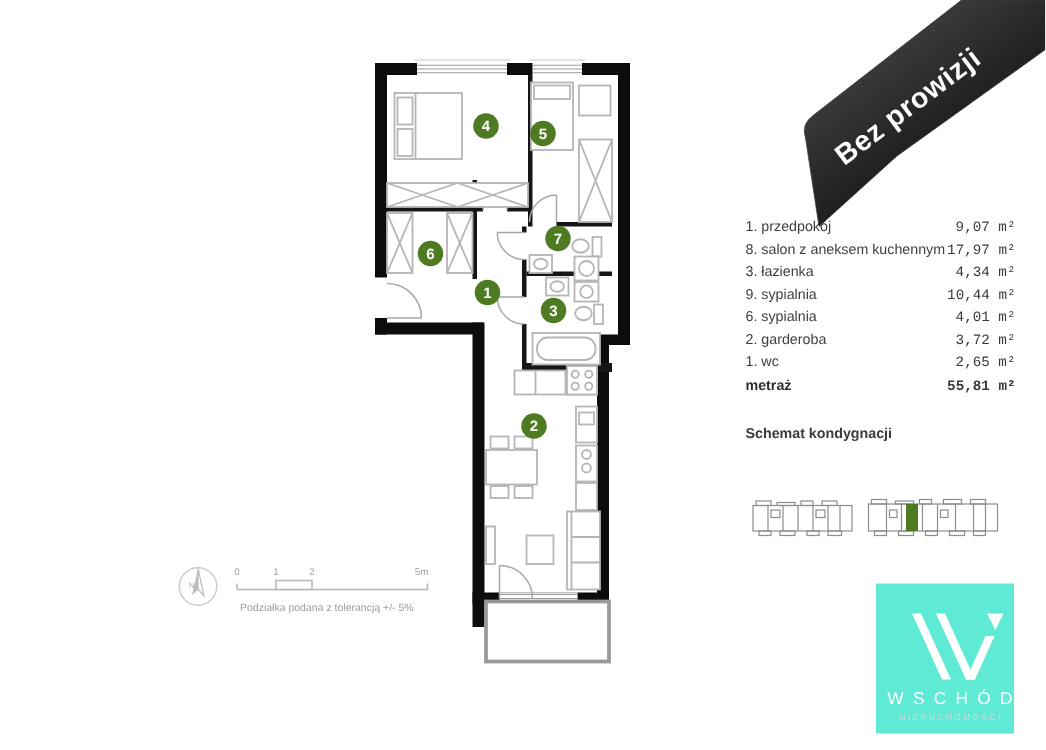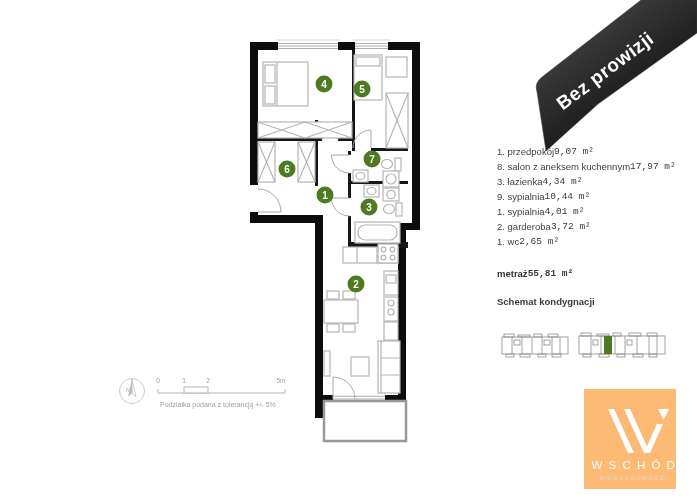--- a/index.html
+++ b/index.html
@@ -1,27 +1,27 @@
 <!DOCTYPE html>
 <html><head>
 <meta charset="utf-8">
 <style>
   html,body{margin:0;padding:0;background:#ffffff;}
   .canvas{position:relative;width:697px;height:500px;background:#fff;overflow:hidden;
           font-family:"Liberation Sans",sans-serif;}
   .plan-svg{position:absolute;left:0;top:0;z-index:1;}
   .legend{position:absolute;left:497px;top:144px;width:180px;z-index:2;color:#3e3e3e;}
-  .legend-row{display:flex;align-items:center;height:15px;
+  .legend-row{display:flex;justify-content:space-between;align-items:center;height:15px;
               font-size:9.5px;}
   .legend-row .val{color:#3a3a3a;font-family:Liberation Mono, monospace;}
-  .legend-total{font-weight:bold;margin-top:17px;color:#2e2e2e;}
-  .schemat-title{position:absolute;left:497px;top:296px;font-size:9.5px;font-weight:bold;
+  .legend-total{font-weight:bold;margin-top:1px;color:#2e2e2e;}
+  .schemat-title{position:absolute;left:497px;top:284px;font-size:9.5px;font-weight:bold;
                  color:#3a3a3a;z-index:2;}
   .banner-svg{position:absolute;left:0;top:0;z-index:5;pointer-events:none;}
-  .logo{position:absolute;left:584px;top:389px;width:92px;height:100px;background:#fdba74;z-index:2;}
+  .logo{position:absolute;left:584px;top:389px;width:92px;height:100px;background:#5eead4;z-index:2;}
 </style>
 </head>
 <body>
 
 <div class="canvas">
 
   <svg class="plan-svg" width="697" height="500" viewBox="0 0 697 500">
 
     <g fill="#0c0c0c">
       <rect x="250" y="42" width="170" height="8"></rect>
@@ -228,21 +228,21 @@
     </div>
     <div class="legend-row">
       <span>3. łazienka</span>
       <span class="val">4,34 m²</span>
     </div>
     <div class="legend-row">
       <span>9. sypialnia</span>
       <span class="val">10,44 m²</span>
     </div>
     <div class="legend-row">
-      <span>1. sypialnia</span>
+      <span>6. sypialnia</span>
       <span class="val">4,01 m²</span>
     </div>
     <div class="legend-row">
       <span>2. garderoba</span>
       <span class="val">3,72 m²</span>
     </div>
     <div class="legend-row">
       <span>1. wc</span>
       <span class="val">2,65 m²</span>
     </div>

